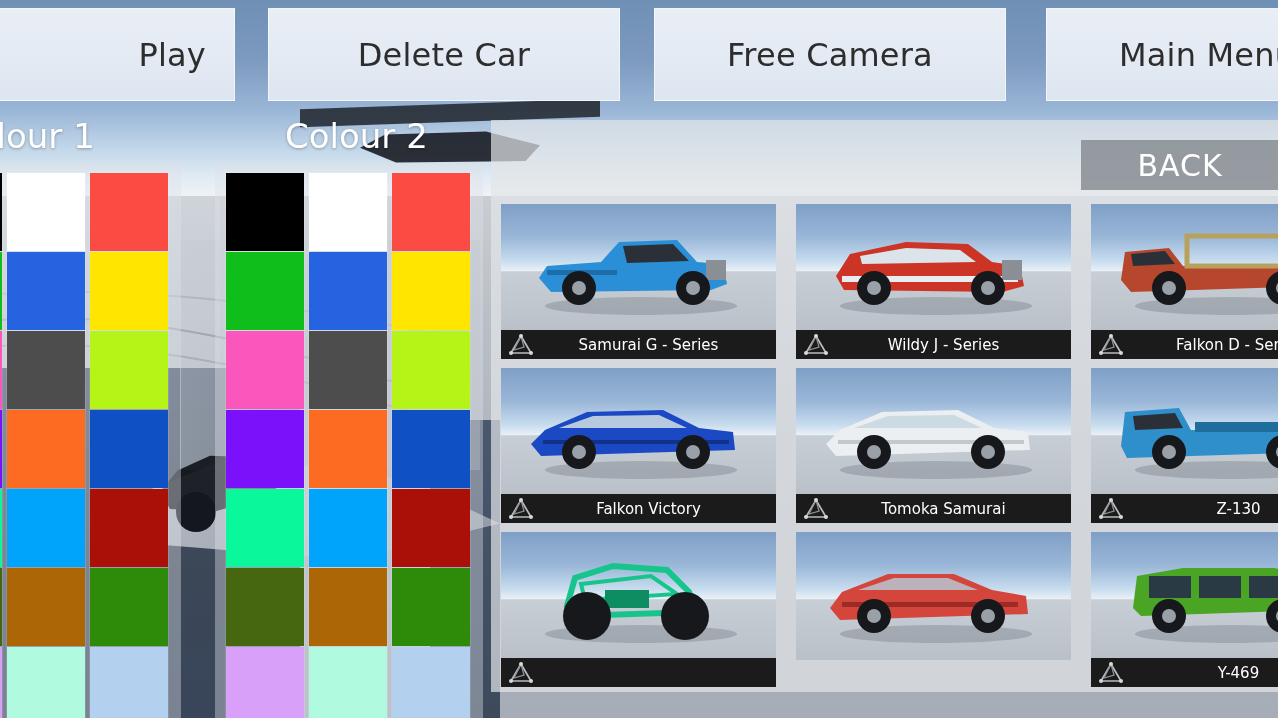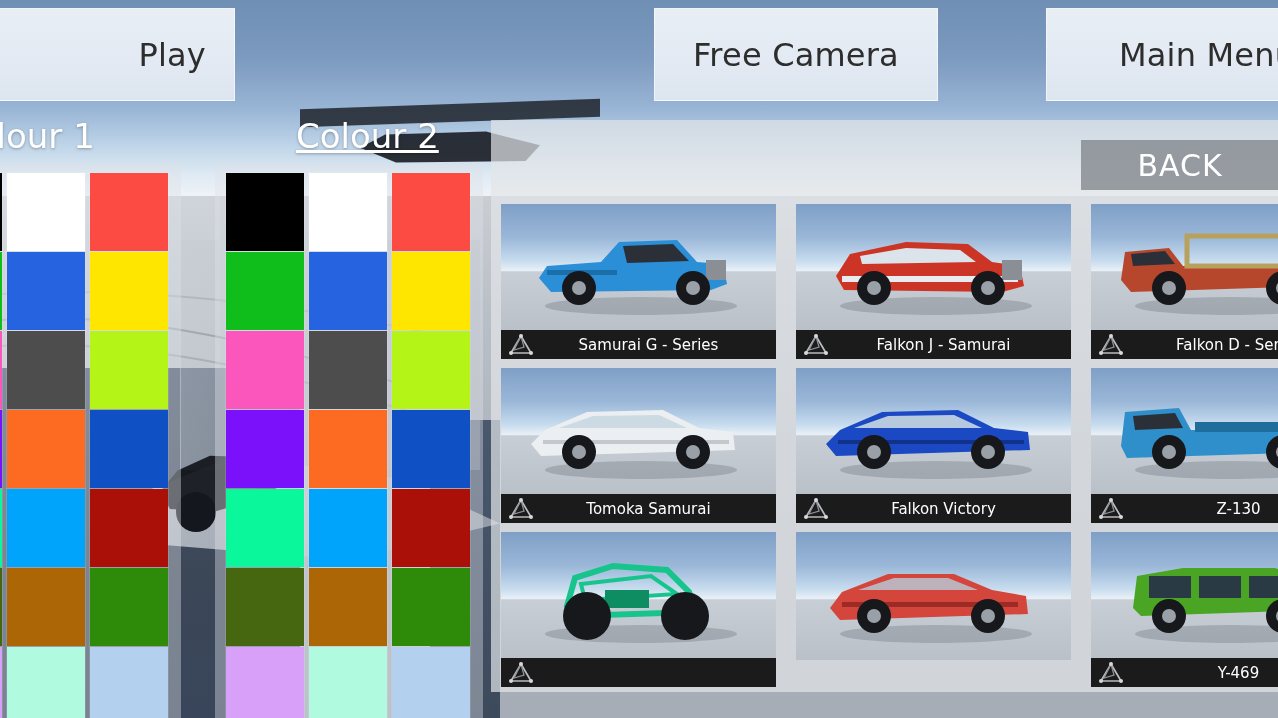--- a/index.html
+++ b/index.html
@@ -124,21 +124,21 @@
     font-weight: 400;
     letter-spacing: 0.2px;
     box-sizing: border-box;
     pointer-events: auto;
     cursor: pointer;
     overflow: hidden;
     white-space: nowrap;
   }
   #btn-play    { left: -35px; width: 270px; justify-content: flex-end; padding-right: 28px; }
   #btn-delete  { left: 268px; width: 352px; }
-  #btn-camera  { left: 654px; width: 284px; }
+  #btn-camera  { left: 654px; width: 352px; }
   #btn-main    { left: 1046px; width: 290px; justify-content: flex-start; padding-left: 72px; }
 
   
   .palette {
     position: absolute;
     box-sizing: border-box;
     background: rgba(222,226,232,0.40);
     display: grid;
     grid-template-columns: repeat(3, 78px);
     grid-auto-rows: 78px;
@@ -164,21 +164,21 @@
   }
   .palette-label {
     position: absolute;
     color: #ffffff;
     font-size: 34px;
     font-family: "DejaVu Sans", sans-serif;
     text-shadow: 0 1px 3px rgba(0,0,0,0.30);
     white-space: nowrap;
   }
   #label-colour-1 { left: -48px; top: 116px; }
-  #label-colour-2 { left: 296px; top: 116px; text-decoration: underline; }
+  #label-colour-2 { left: 285px; top: 116px; }
 
   
   #vehicle-panel {
     position: absolute;
     left: 491px;
     top: 120px;
     width: 800px;
     height: 572px;
     background: rgba(226,229,232,0.70);
     box-sizing: border-box;
@@ -279,20 +279,21 @@
     <path d="M0 44 C 140 36, 300 54, 470 92" stroke="rgba(130,138,148,0.30)" stroke-width="2" fill="none"></path>
   </svg>
   <div class="scene-bar-top"></div>
   <div class="scene-car-top"></div>
   <div class="scene-car-dark"></div>
   <div class="scene-car-wheel" style="left:176px; top:492px; width:40px; height:40px;"></div>
   <div class="scene-car-wheel" style="left:250px; top:486px; width:34px; height:34px;"></div>
 
   <div class="toolbar">
     <div class="tool-btn" id="btn-play">Play</div>
+    <div class="tool-btn" id="btn-delete">Delete Car</div>
     <div class="tool-btn" id="btn-camera">Free Camera</div>
     <div class="tool-btn" id="btn-main">Main Menu</div>
   </div>
 
   <div class="palette-label" id="label-colour-1">Colour 1</div>
   <div class="palette" id="palette-1">
       <div class="swatch" style="background: rgb(0, 0, 0);"></div>
       <div class="swatch" style="background: rgb(255, 255, 255);"></div>
       <div class="swatch" style="background: rgb(252, 75, 67);"></div>
       <div class="swatch" style="background: rgb(15, 190, 27);"></div>
@@ -383,21 +384,21 @@
             </svg>
           </div>
           <div class="card-label">
             <svg class="mesh-icon" viewBox="0 0 24 22">
               <polygon points="12,2 22,19 2,19" fill="none" stroke="#b9bcc0" stroke-width="1.7"></polygon>
               <polygon points="12,2 15,13 5,16" fill="none" stroke="#8e9297" stroke-width="1.3"></polygon>
               <circle cx="12" cy="2" r="2" fill="#d6d9dc"></circle>
               <circle cx="22" cy="19" r="2" fill="#d6d9dc"></circle>
               <circle cx="2" cy="19" r="2" fill="#d6d9dc"></circle>
             </svg>
-            <span class="card-title">Falkon J - Samurai</span>
+            <span class="card-title">Wildy J - Series</span>
           </div>
         </div>
         <div class="vehicle-card">
           <div class="card-thumb">
             <svg class="veh-svg" viewBox="0 0 275 128" preserveAspectRatio="none">
               <ellipse cx="140" cy="102" rx="96" ry="9" fill="rgba(60,68,78,0.22)"></ellipse>
               <path d="M30 76 L34 48 L78 44 L92 62 L220 60 L228 82 L40 88 Z" fill="#b7472c"></path>
               <rect x="96" y="32" width="124" height="30" fill="none" stroke="#b8a15c" stroke-width="5"></rect>
               <path d="M40 50 L74 47 L84 60 L42 62 Z" fill="#2b3038"></path>
               <circle cx="78" cy="84" r="17" fill="rgba(22,24,28,1)"></circle>
@@ -414,62 +415,62 @@
               <circle cx="22" cy="19" r="2" fill="#d6d9dc"></circle>
               <circle cx="2" cy="19" r="2" fill="#d6d9dc"></circle>
             </svg>
             <span class="card-title">Falkon D - Series</span>
           </div>
         </div>
         <div class="vehicle-card">
           <div class="card-thumb">
             <svg class="veh-svg" viewBox="0 0 275 128" preserveAspectRatio="none">
               <ellipse cx="140" cy="102" rx="96" ry="9" fill="rgba(60,68,78,0.22)"></ellipse>
+              <path d="M30 76 L44 62 L86 44 L162 42 L198 60 L232 64 L234 82 L40 88 Z" fill="#1b49c4"></path>
+              <path d="M58 60 L92 48 L158 47 L186 60 Z" fill="#c9d7e2" opacity="0.9"></path>
+              <rect x="42" y="72" width="186" height="4" fill="#12318a"></rect>
+              <circle cx="78" cy="84" r="17" fill="rgba(22,24,28,1)"></circle>
+              <circle cx="78" cy="84" r="7" fill="#9aa0a8"></circle>
+              <circle cx="192" cy="84" r="17" fill="rgba(22,24,28,1)"></circle>
+              <circle cx="192" cy="84" r="7" fill="#9aa0a8"></circle>
+            </svg>
+          </div>
+          <div class="card-label">
+            <svg class="mesh-icon" viewBox="0 0 24 22">
+              <polygon points="12,2 22,19 2,19" fill="none" stroke="#b9bcc0" stroke-width="1.7"></polygon>
+              <polygon points="12,2 15,13 5,16" fill="none" stroke="#8e9297" stroke-width="1.3"></polygon>
+              <circle cx="12" cy="2" r="2" fill="#d6d9dc"></circle>
+              <circle cx="22" cy="19" r="2" fill="#d6d9dc"></circle>
+              <circle cx="2" cy="19" r="2" fill="#d6d9dc"></circle>
+            </svg>
+            <span class="card-title">Falkon  Victory</span>
+          </div>
+        </div>
+        <div class="vehicle-card">
+          <div class="card-thumb">
+            <svg class="veh-svg" viewBox="0 0 275 128" preserveAspectRatio="none">
+              <ellipse cx="140" cy="102" rx="96" ry="9" fill="rgba(60,68,78,0.22)"></ellipse>
               <path d="M30 76 L44 62 L86 44 L162 42 L198 60 L232 64 L234 82 L40 88 Z" fill="#eceff2"></path>
               <path d="M58 60 L92 48 L158 47 L186 60 Z" fill="#c9d7e2" opacity="0.9"></path>
               <rect x="42" y="72" width="186" height="4" fill="#c3c8cf"></rect>
               <circle cx="78" cy="84" r="17" fill="rgba(22,24,28,1)"></circle>
               <circle cx="78" cy="84" r="7" fill="#9aa0a8"></circle>
               <circle cx="192" cy="84" r="17" fill="rgba(22,24,28,1)"></circle>
               <circle cx="192" cy="84" r="7" fill="#9aa0a8"></circle>
             </svg>
           </div>
           <div class="card-label">
             <svg class="mesh-icon" viewBox="0 0 24 22">
               <polygon points="12,2 22,19 2,19" fill="none" stroke="#b9bcc0" stroke-width="1.7"></polygon>
               <polygon points="12,2 15,13 5,16" fill="none" stroke="#8e9297" stroke-width="1.3"></polygon>
               <circle cx="12" cy="2" r="2" fill="#d6d9dc"></circle>
               <circle cx="22" cy="19" r="2" fill="#d6d9dc"></circle>
               <circle cx="2" cy="19" r="2" fill="#d6d9dc"></circle>
             </svg>
             <span class="card-title">Tomoka Samurai</span>
-          </div>
-        </div>
-        <div class="vehicle-card">
-          <div class="card-thumb">
-            <svg class="veh-svg" viewBox="0 0 275 128" preserveAspectRatio="none">
-              <ellipse cx="140" cy="102" rx="96" ry="9" fill="rgba(60,68,78,0.22)"></ellipse>
-              <path d="M30 76 L44 62 L86 44 L162 42 L198 60 L232 64 L234 82 L40 88 Z" fill="#1b49c4"></path>
-              <path d="M58 60 L92 48 L158 47 L186 60 Z" fill="#c9d7e2" opacity="0.9"></path>
-              <rect x="42" y="72" width="186" height="4" fill="#12318a"></rect>
-              <circle cx="78" cy="84" r="17" fill="rgba(22,24,28,1)"></circle>
-              <circle cx="78" cy="84" r="7" fill="#9aa0a8"></circle>
-              <circle cx="192" cy="84" r="17" fill="rgba(22,24,28,1)"></circle>
-              <circle cx="192" cy="84" r="7" fill="#9aa0a8"></circle>
-            </svg>
-          </div>
-          <div class="card-label">
-            <svg class="mesh-icon" viewBox="0 0 24 22">
-              <polygon points="12,2 22,19 2,19" fill="none" stroke="#b9bcc0" stroke-width="1.7"></polygon>
-              <polygon points="12,2 15,13 5,16" fill="none" stroke="#8e9297" stroke-width="1.3"></polygon>
-              <circle cx="12" cy="2" r="2" fill="#d6d9dc"></circle>
-              <circle cx="22" cy="19" r="2" fill="#d6d9dc"></circle>
-              <circle cx="2" cy="19" r="2" fill="#d6d9dc"></circle>
-            </svg>
-            <span class="card-title">Falkon  Victory</span>
           </div>
         </div>
         <div class="vehicle-card">
           <div class="card-thumb">
             <svg class="veh-svg" viewBox="0 0 275 128" preserveAspectRatio="none">
               <ellipse cx="140" cy="102" rx="96" ry="9" fill="rgba(60,68,78,0.22)"></ellipse>
               <path d="M30 78 L34 44 L88 40 L100 62 L232 62 L234 84 L36 90 Z" fill="#2e8fcb"></path>
               <path d="M42 48 L84 45 L92 60 L44 62 Z" fill="#2b3038"></path>
               <rect x="104" y="54" width="124" height="10" fill="#1f6d9c"></rect>
               <circle cx="78" cy="84" r="17" fill="rgba(22,24,28,1)"></circle>

